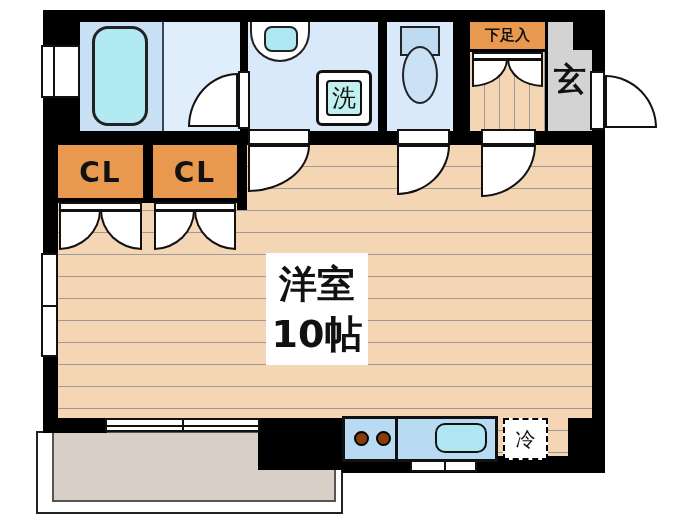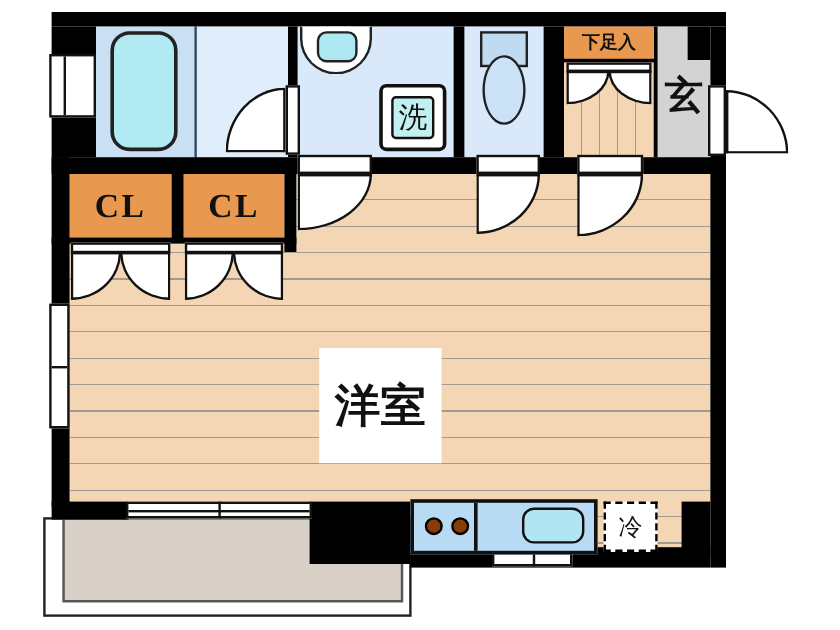--- a/index.html
+++ b/index.html
@@ -5,21 +5,21 @@
   html,body{margin:0;padding:0;background:#fff;}
   #plan{position:relative;width:700px;height:525px;background:#ffffff;overflow:hidden;
         font-family:"DejaVu Sans",sans-serif;color:#111;}
   #plan div{position:absolute;box-sizing:border-box;}
   .wall{background:#000;}
   .floor-h{background:#F4D5B4;
     background-image:repeating-linear-gradient(to bottom,transparent 0,transparent 21px,#A09A94 21px,#A09A94 22px);}
   .floor-v{background:#F4D5B4;
     background-image:repeating-linear-gradient(to right,transparent 0,transparent 14px,#A09A94 14px,#A09A94 15px);}
   .room-blue{background:#D9E9FA;}
-  .orange{background:#E8994F;font-family:Liberation Serif, serif;}
+  .orange{background:#E8994F;}
   .gray{background:#D3D3D3;}
   .white-box{background:#fff;border:2px solid #111;}
   .leaf{background:#fff;border:2px solid #111;}
   .arc{background:#fff;border:2px solid #111;}
   .petal{background:#fff;border:2px solid #111;}
   .label{display:flex;align-items:center;justify-content:center;font-weight:bold;color:#111;}
   .tick{background:#111;}
 </style>
 </head>
 <body>
@@ -118,17 +118,18 @@
 
   <div style="left:342px;top:416px;width:156px;height:46px;background:#B9DAF3;border:3px solid #111;">
     <div class="tick" style="left:50px;top:0;width:3px;height:100%;"></div>
     <div style="left:9px;top:12px;width:15px;height:15px;background:#8A3C08;border:2px solid #000;border-radius:50%;"></div>
     <div style="left:31px;top:12px;width:15px;height:15px;background:#8A3C08;border:2px solid #000;border-radius:50%;"></div>
     <div style="left:90px;top:4px;width:52px;height:30px;background:#AFE6F2;border:2px solid #111;border-radius:10px;"></div>
   </div>
 
   <div class="label" style="left:503px;top:418px;width:45px;height:42px;background:#fff;border:2px dashed #000;font-size:20px;font-weight:normal;">冷</div>
 
-  <div style="left:266px;top:253px;width:102px;height:96px;background:#fff;display:flex;flex-direction:column;align-items:center;justify-content:center;margin-top:37px;">
+  <div style="left:266px;top:253px;width:102px;height:112px;background:#fff;display:flex;flex-direction:column;align-items:center;justify-content:center;">
     <span style="position:static;font-size:38px;font-weight:bold;line-height:50px;">洋室</span>
+    <span style="position:static;font-size:38px;font-weight:bold;line-height:50px;">10帖</span>
   </div>
 
 </div>
 
 </body></html>

